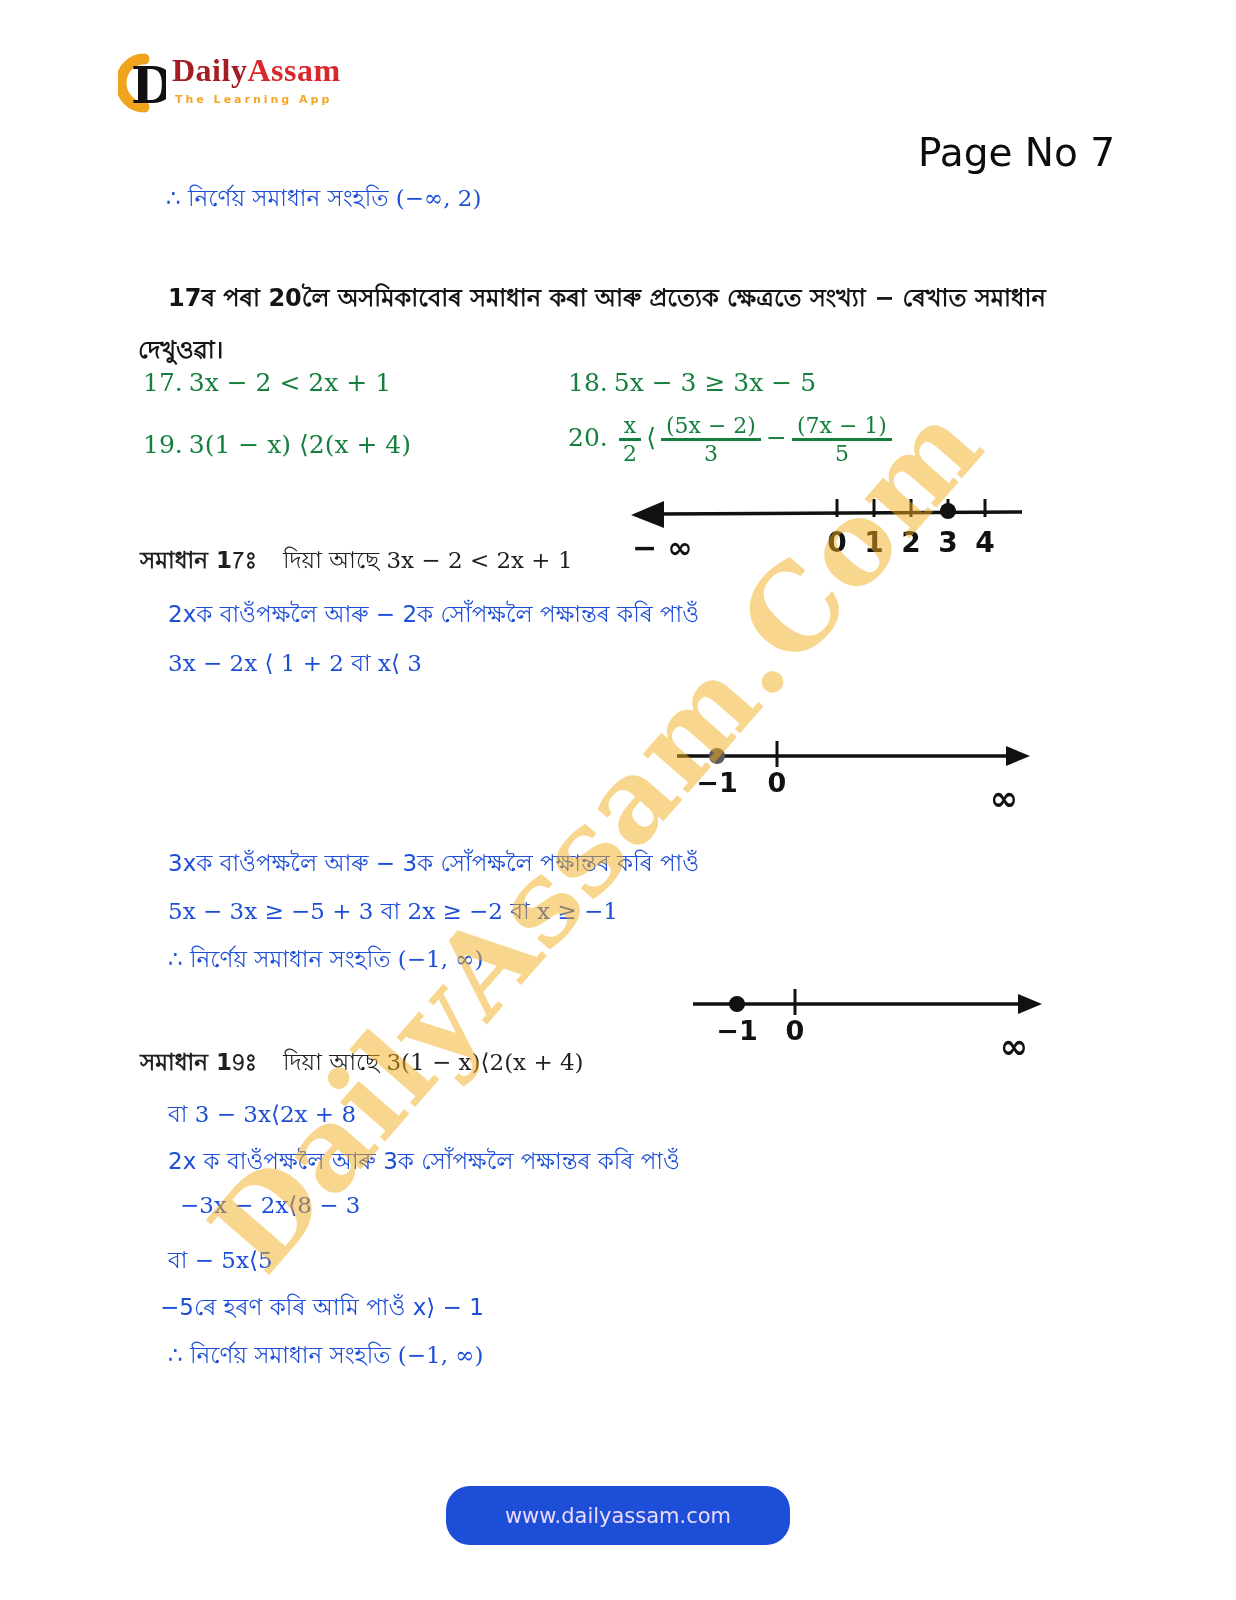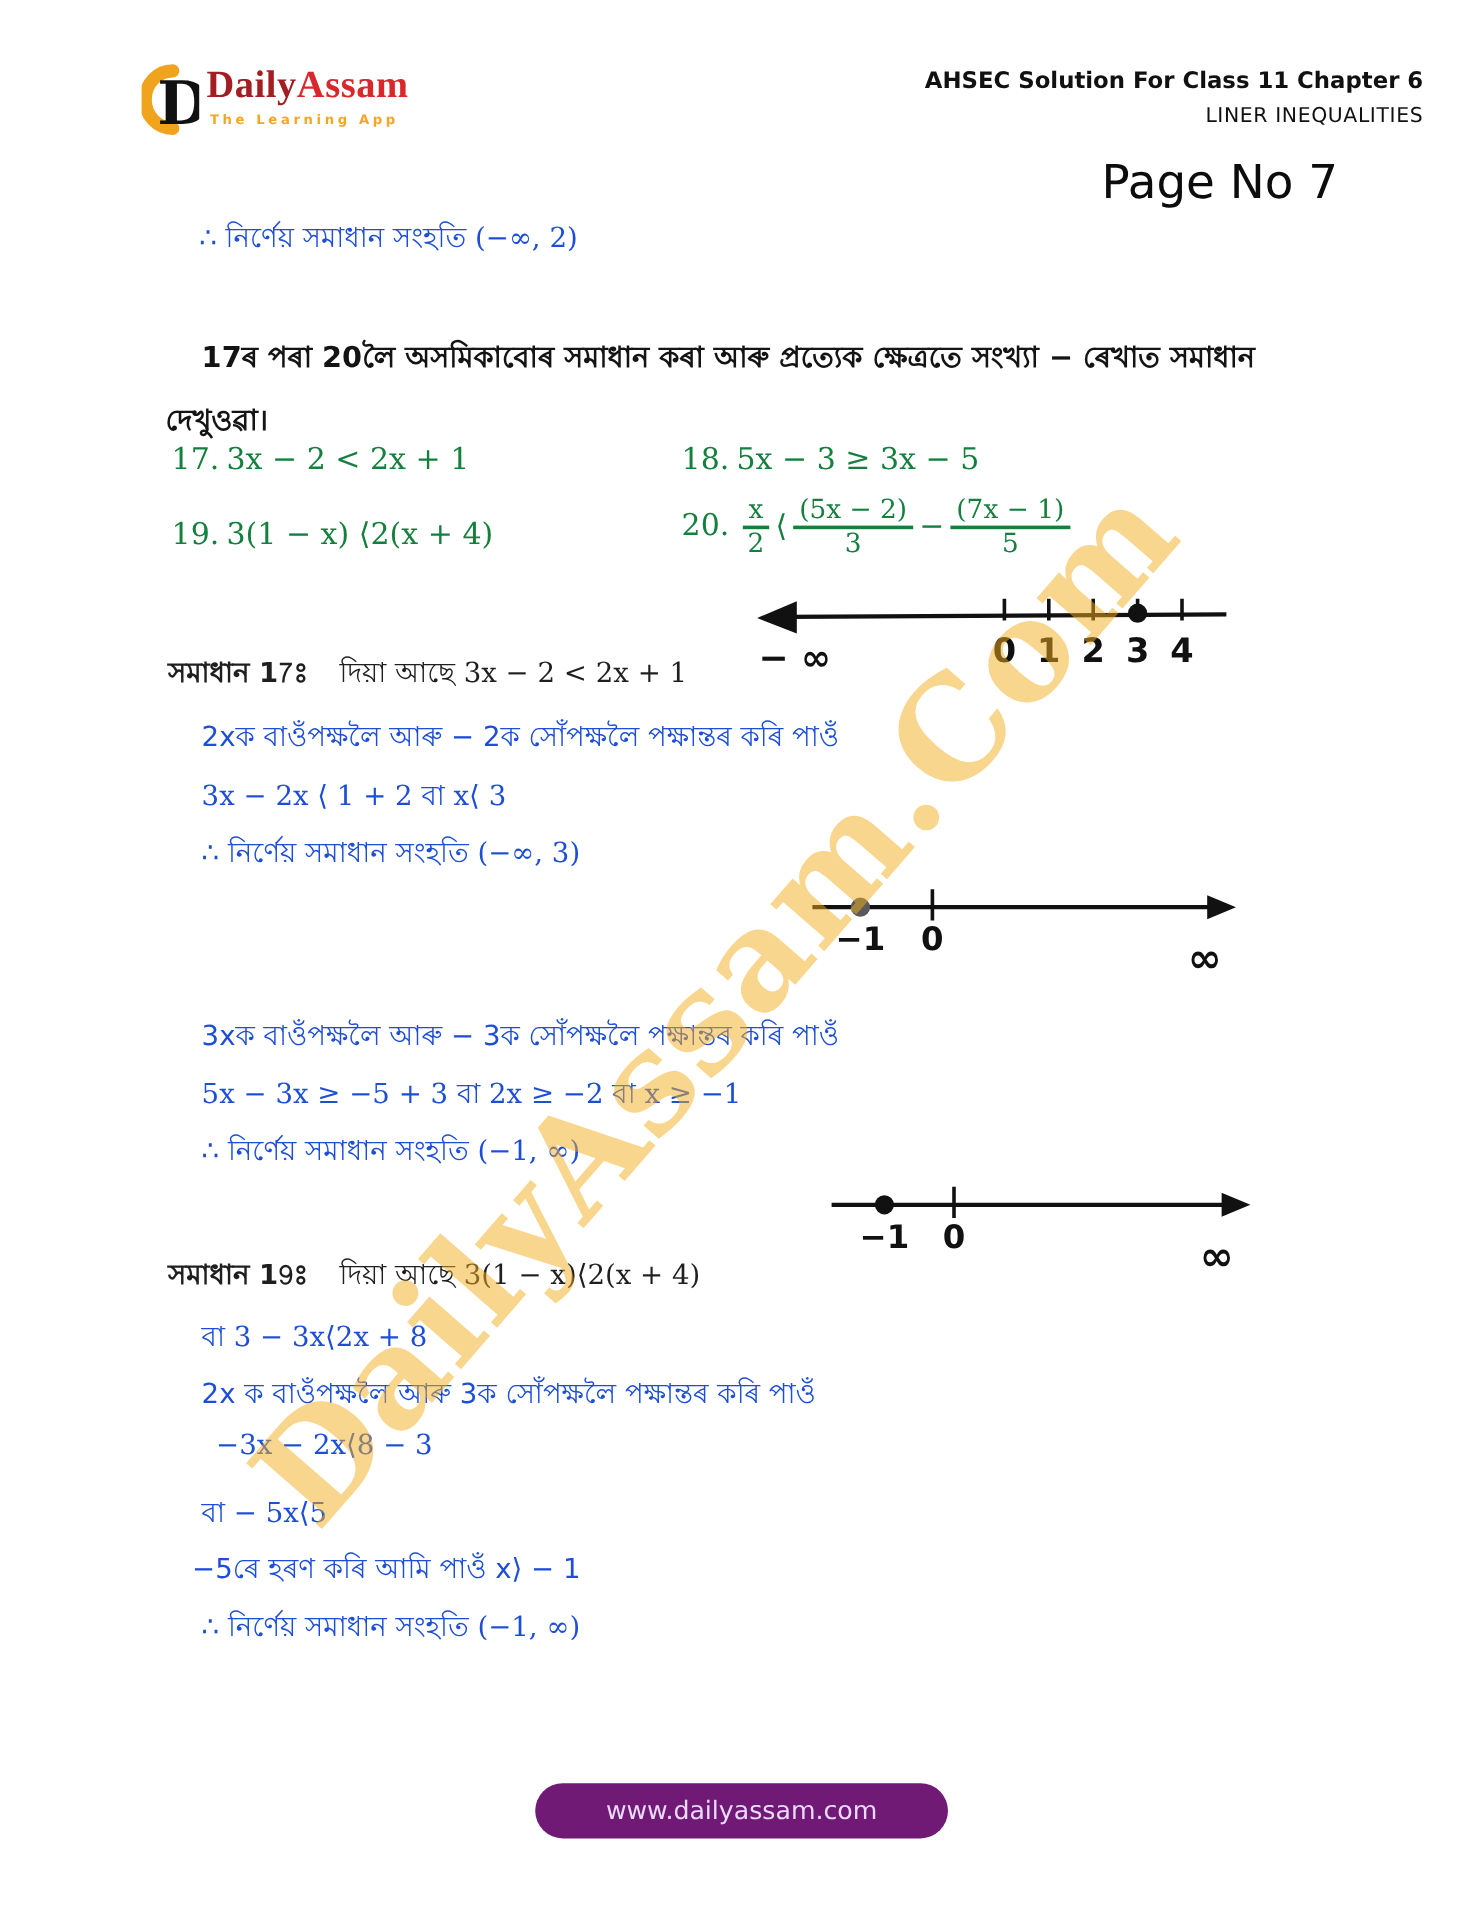--- a/index.html
+++ b/index.html
@@ -34,44 +34,40 @@
 
   
   svg text{font-family:"DejaVu Sans","Liberation Sans",sans-serif;font-weight:bold;fill:#111}
 
   
   .watermark{left:235px;top:1185px;transform:rotate(-49deg);transform-origin:0 50%;
     font-size:115px;font-weight:bold;color:rgba(244,173,30,.5);white-space:nowrap;
     pointer-events:none;letter-spacing:2px;z-index:5;font-family:"DejaVu Serif","Liberation Serif",serif}
 
   
-  .footer-pill{left:446px;top:1486px;width:344px;height:46px;background:#701a75;border-radius:24px;
+  .footer-pill{left:446px;top:1486px;width:344px;height:59px;background:#1d4ed8;border-radius:24px;
     display:flex;align-items:center;justify-content:center}
   .footer-pill span{color:#ead9fb;font-size:21px}
 </style>
 </head>
 <body>
 
 <div class="page">
 
   <div class="abs" style="left:118px;top:50px;width:48px;height:66px">
     <svg width="48" height="66" viewBox="0 0 48 66">
       <path d="M26 9 A23 24 0 1 0 26 57" fill="none" stroke="#f0a31c" stroke-width="11" stroke-linecap="round"></path>
       <text x="13" y="53" font-size="50" font-weight="bold" fill="#c1272d" style="font-family:'DejaVu Serif',serif">D</text>
     </svg>
   </div>
   <div class="abs brand-text" style="left:172px;top:52px">
     <span class="brand-daily">Daily</span><span class="brand-assam">Assam</span>
   </div>
   <div class="abs tagline" style="left:175px;top:93px">The Learning App</div>
 
-  <div class="abs hdr-right">
-    <div class="hdr-title">AHSEC Solution For Class 11 Chapter 6</div>
-    <div class="hdr-sub">LINER INEQUALITIES</div>
-  </div>
 
   <div class="abs page-no">Page No 7</div>
 
   <div class="abs bline mathish" style="left:166px;top:180px">∴ নিৰ্ণেয় সমাধান সংহতি (−∞, 2)</div>
 
   <div class="abs section-heading">17ৰ পৰা 20লৈ অসমিকাবোৰ সমাধান কৰা আৰু প্ৰত্যেক ক্ষেত্ৰতে সংখ্যা − ৰেখাত সমাধান দেখুওৱা।</div>
 
   <div class="abs problem" style="left:143px;top:368px">
     <span class="plabel">17.</span><span>3x − 2 &lt; 2x + 1</span>
   </div>
@@ -102,21 +98,20 @@
       <text x="320" y="66" font-size="28" text-anchor="middle">3</text>
       <text x="357" y="66" font-size="28" text-anchor="middle">4</text>
     </svg>
   </div>
 
   <div class="abs sol-title" style="left:140px;top:542px">
     <span class="st">সমাধান 17ঃ</span><span class="mathish">দিয়া আছে 3x − 2 &lt; 2x + 1</span>
   </div>
   <div class="abs bline" style="left:168px;top:596px">2xক বাওঁপক্ষলৈ আৰু − 2ক সোঁপক্ষলৈ পক্ষান্তৰ কৰি পাওঁ</div>
   <div class="abs bline mathish" style="left:168px;top:645px">3x − 2x ⟨ 1 + 2 বা x⟨ 3</div>
-  <div class="abs bline mathish" style="left:168px;top:692px">∴ নিৰ্ণেয় সমাধান সংহতি (−∞, 3)</div>
 
   <div class="abs" style="left:672px;top:730px">
     <svg width="362" height="86" viewBox="0 0 362 86">
       <line x1="5" y1="26" x2="338" y2="26" stroke="#111" stroke-width="3.5"></line>
       <polygon points="358,26 334,16 334,36" fill="#111"></polygon>
       <circle cx="45" cy="26" r="8" fill="#5a5a5a"></circle>
       <line x1="105" y1="11" x2="105" y2="37" stroke="#111" stroke-width="3"></line>
       <text x="45" y="62" font-size="27" text-anchor="middle">−1</text>
       <text x="105" y="62" font-size="27" text-anchor="middle">0</text>
       <text x="332" y="80" font-size="34" text-anchor="middle">∞</text>

